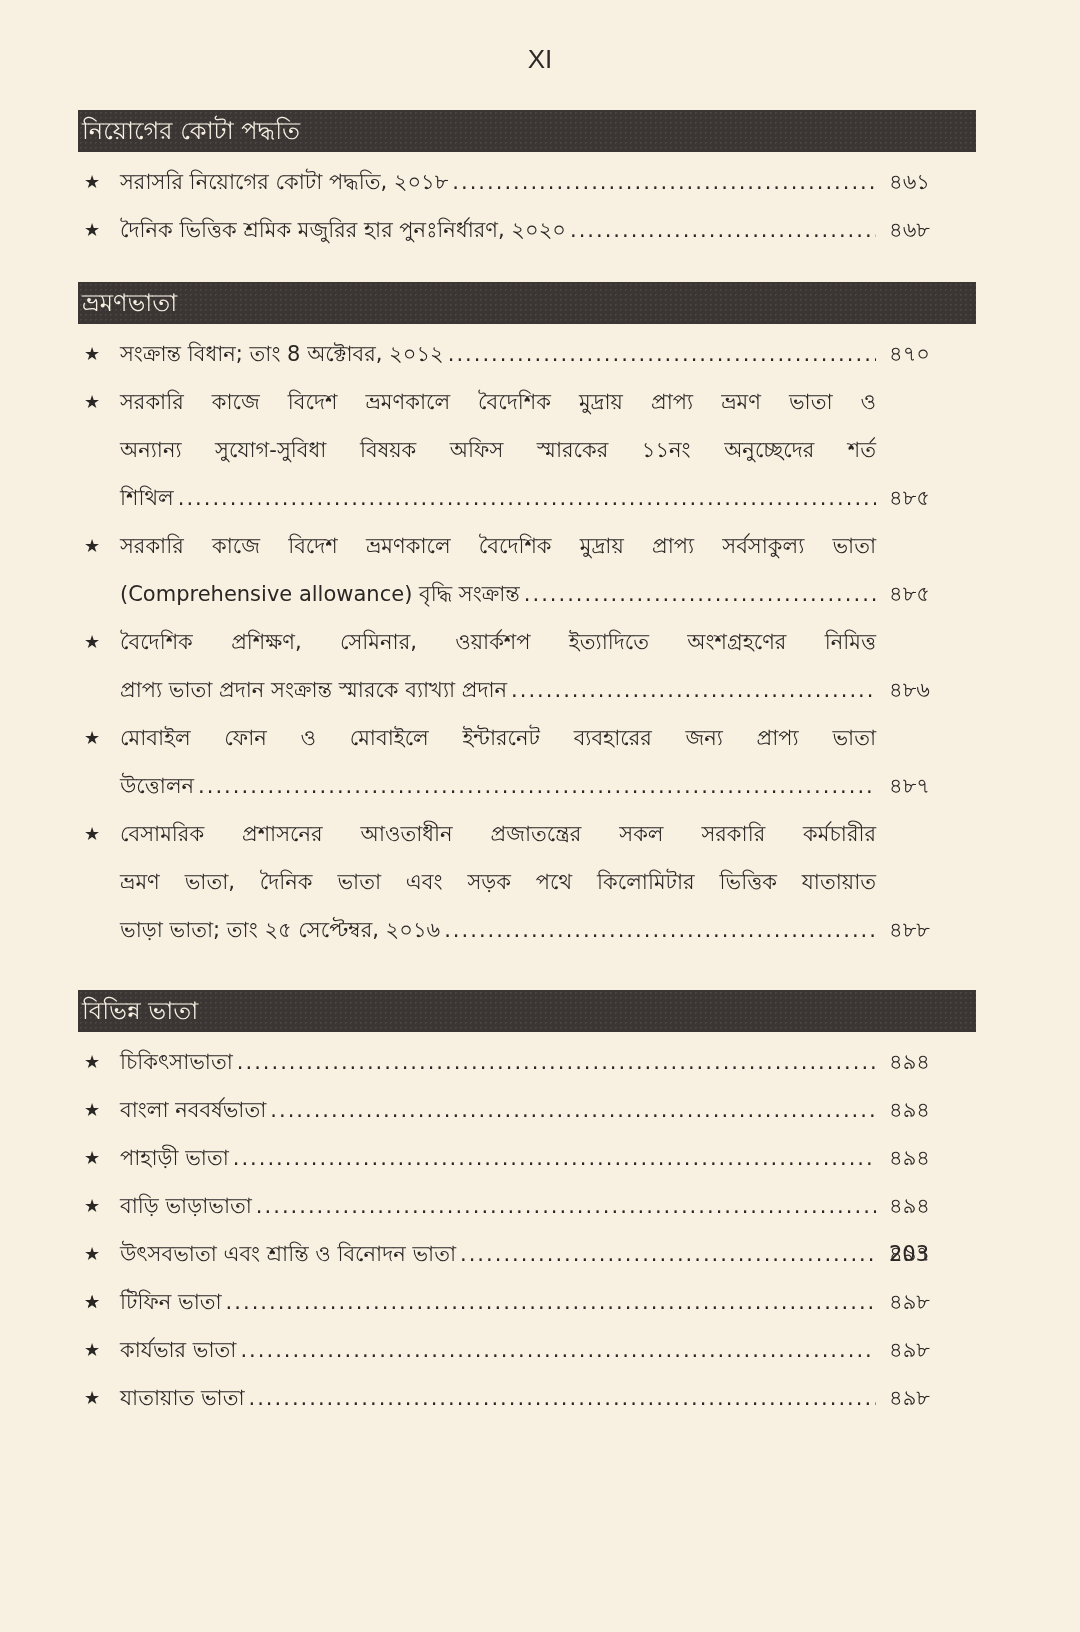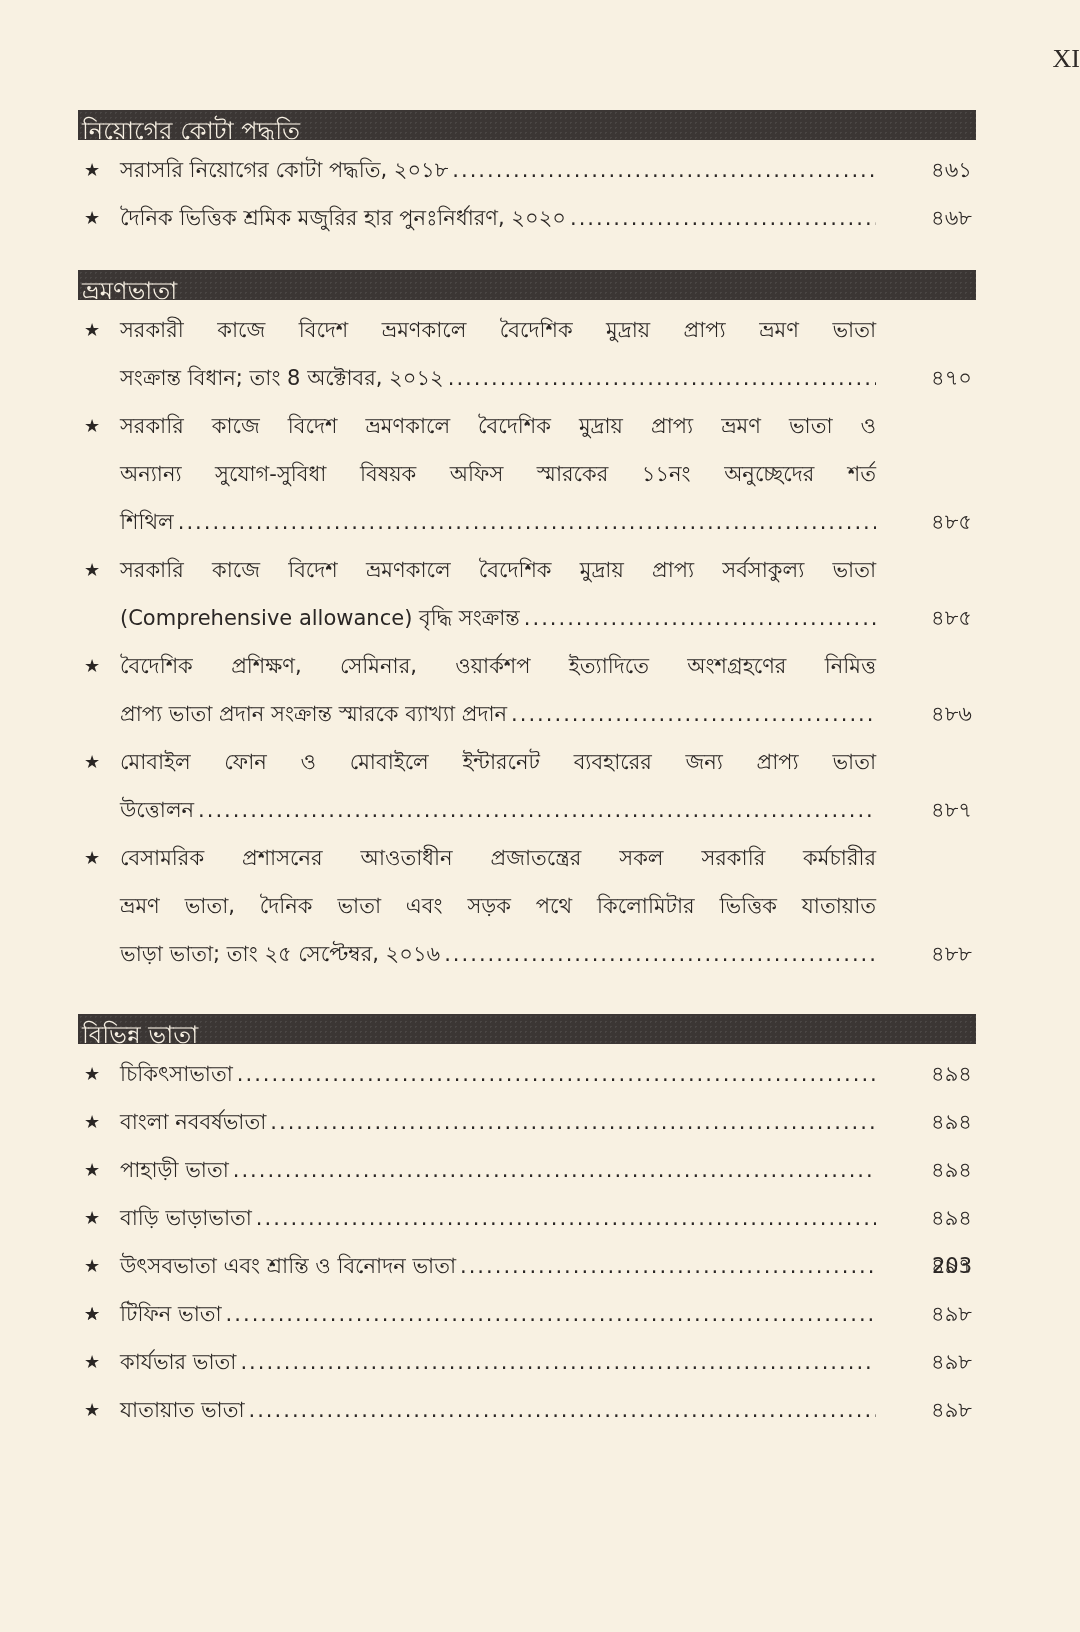--- a/index.html
+++ b/index.html
@@ -13,38 +13,38 @@
       color: #2a2624;
       font-family: "DejaVu Sans", sans-serif;
       position: relative;
       overflow: hidden;
     }
     .page-number {
       position: absolute;
       top: 44px;
       left: 0;
       width: 1080px;
-      text-align: right;
-      font-family: Liberation Serif, serif;
+      text-align: center;
+      font-family: Liberation Sans, sans-serif;
       font-size: 26px;
       color: #2f2a28;
     }
     .toc {
       position: absolute;
       left: 78px;
       top: 110px;
       width: 898px;
     }
     .section {
       margin-bottom: 0;
     }
     .section-header {
       background: #3b3634;
       color: #f6efe2;
-      height: 30px;
+      height: 42px;
       line-height: 42px;
       padding-left: 4px;
       font-size: 24px;
       margin-bottom: 6px;
       background-image: radial-gradient(rgba(255,255,255,0.08) 1px, transparent 1px);
       background-size: 5px 5px;
     }
     .entry {
       position: relative;
       padding-left: 42px;
@@ -75,24 +75,23 @@
       overflow: hidden;
       white-space: nowrap;
       letter-spacing: 2px;
       margin-left: 4px;
     }
     .entry .leader::after {
       content: "..................................................................................................................................................................";
     }
     .entry .pg {
       position: absolute;
-      right: 4px;
+      right: 17px;
       bottom: 0;
       width: 70px;
-      text-align: right;
       font-size: 21px;
     }
     .spacer-1 { height: 28px; }
     .spacer-2 { height: 36px; }
   </style>
 </head>
 <body>
 
 <div class="page-number">XI</div>
 
@@ -120,21 +119,20 @@
     </div>
   </div>
 
   <div class="spacer-1"></div>
 
   <div class="section">
     <div class="section-header">ভ্রমণভাতা</div>
 
     <div class="entry">
       <span class="star">★</span>
-      <span class="line">সরকারী কাজে বিদেশ ভ্রমণকালে বৈদেশিক মুদ্রায় প্রাপ্য ভ্রমণ ভাতা</span>
       <div class="last-line">
           <span class="text">সংক্রান্ত বিধান; তাং 8 অক্টোবর, ২০১২</span>
           <span class="leader"></span>
         </div>
       <span class="pg">৪৭০</span>
     </div>
 
     <div class="entry">
       <span class="star">★</span>
       <span class="line">সরকারি কাজে বিদেশ ভ্রমণকালে বৈদেশিক মুদ্রায় প্রাপ্য ভ্রমণ ভাতা ও</span>

